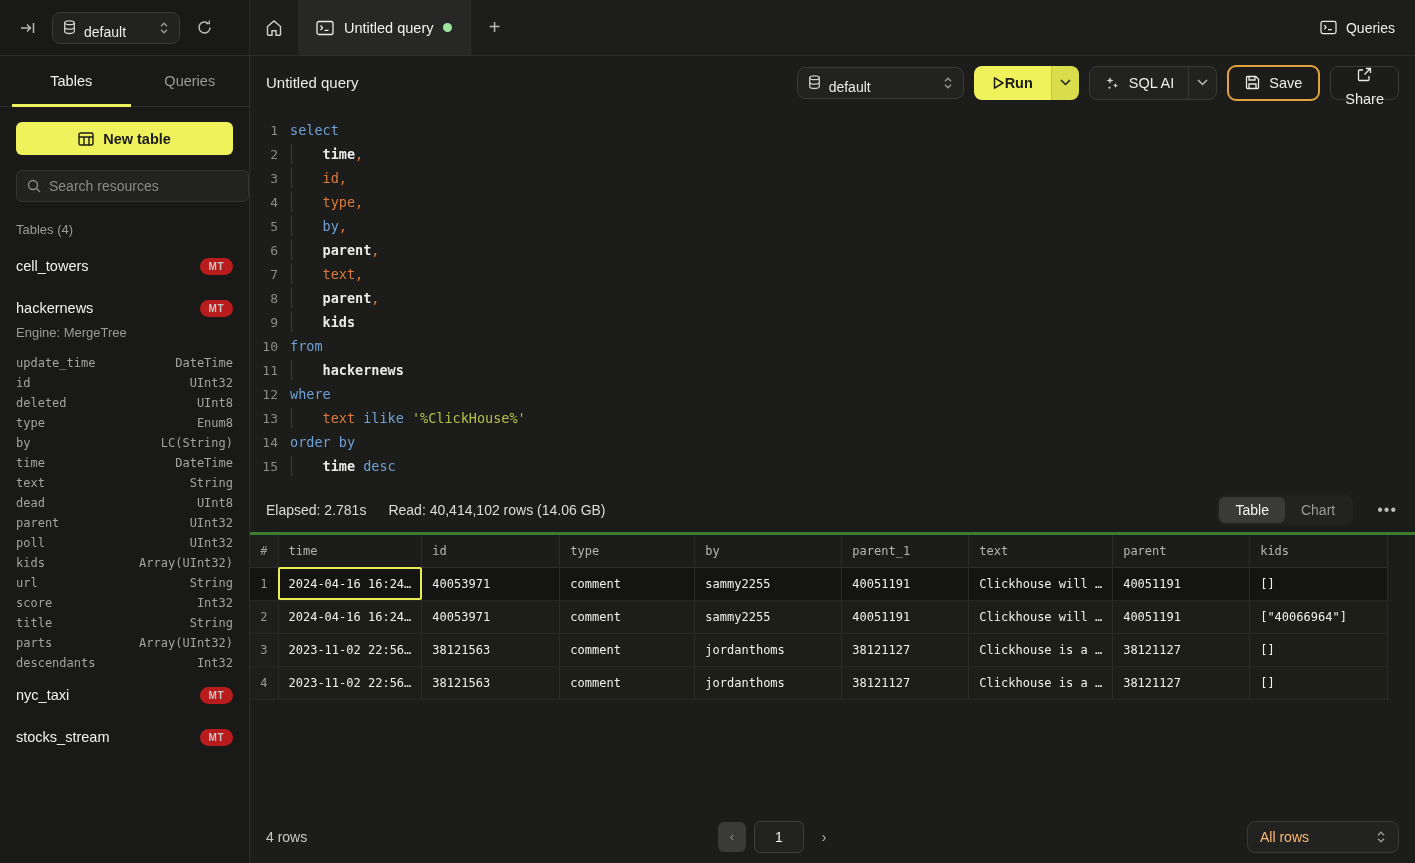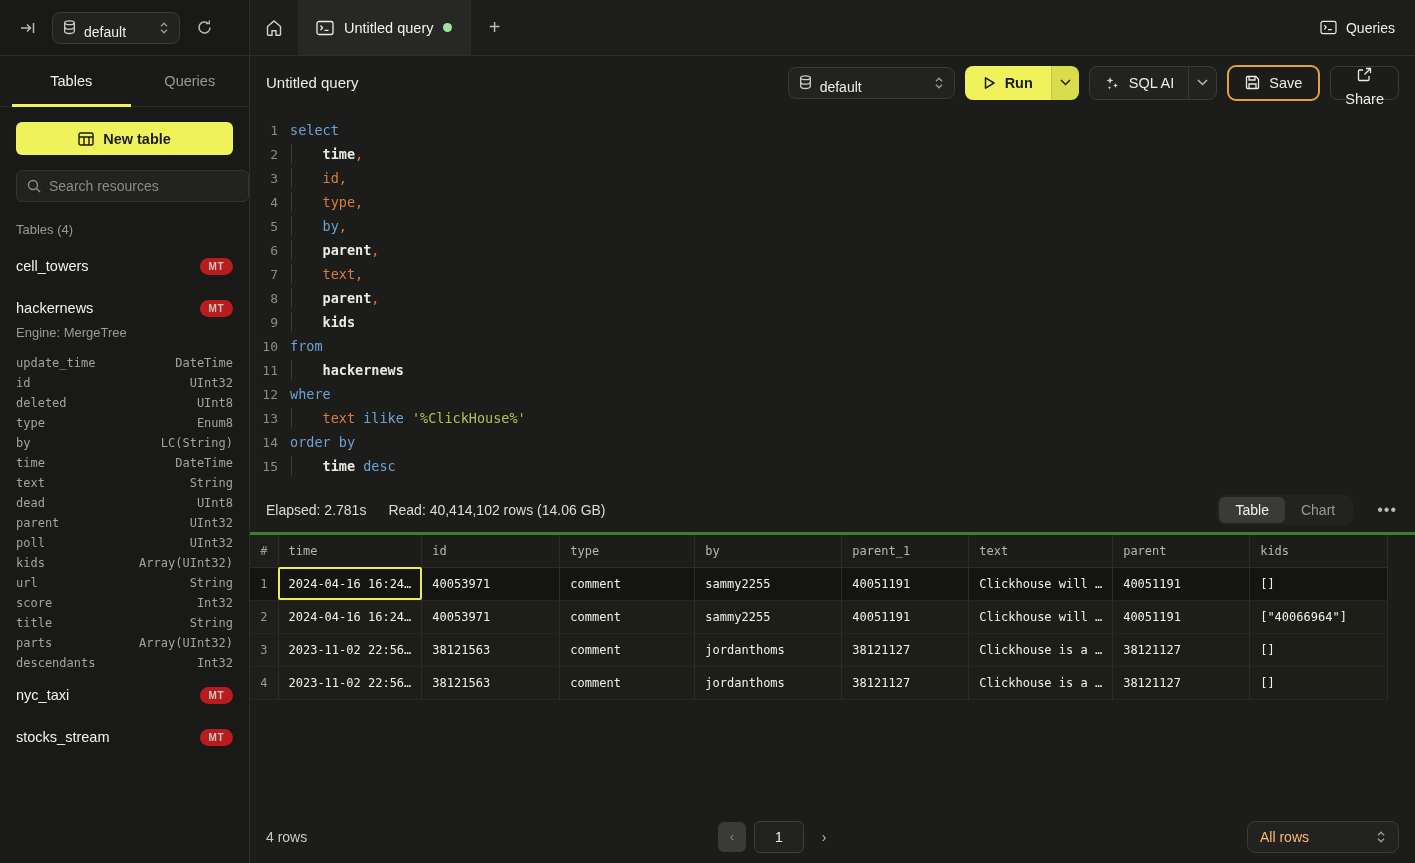--- a/index.html
+++ b/index.html
@@ -57,21 +57,21 @@
   .engine-line { font-size:13px; color:#9a9a98; margin:2px 0 10px 0; }
   .col-list { font-family:"DejaVu Sans Mono", monospace; font-size:12px; color:#a3a3a1; margin-bottom:10px; }
   .col-row { display:flex; justify-content:space-between; height:20px; align-items:flex-end; cursor:default; }
   .tbl-gap { height:12px; }
 
   
   .main { grid-column:2; grid-row:2; display:flex; flex-direction:column; background:#1c1c1a; overflow:hidden; }
   .query-header { height:53px; display:flex; align-items:center; padding:0 16px; gap:10px; }
   .qh-title { font-size:15px; color:#ececea; margin-right:auto; }
   .run-btn { display:flex; align-items:stretch; height:34px; border-radius:8px; overflow:hidden; cursor:pointer; }
-  .run-main { background:#eff25a; color:#1b1b19; display:flex; align-items:center; gap:9px;
+  .run-main { background:#eff25a; color:#1b1b19; display:flex; align-items:center; 
     padding:0 18px; font-size:14.5px; font-weight:600; }
   .run-caret { background:#d9dd4b; color:#1b1b19; display:flex; align-items:center; padding:0 8px;
     border-left:1px solid #c3c73e; }
   .split-btn { display:flex; align-items:stretch; height:34px; border:1px solid #3a3a37; border-radius:8px;
     overflow:hidden; background:#222220; cursor:pointer; }
   .split-main { display:flex; align-items:center; gap:9px; padding:0 14px; font-size:14.5px; color:#ececea; }
   .split-caret { display:flex; align-items:center; padding:0 8px; border-left:1px solid #3a3a37; color:#b9b9b7; }
   .save-btn { height:36px; display:flex; align-items:center; gap:9px; padding:0 16px; background:transparent;
     border:2px solid #e1a43c; border-radius:9px; color:#ececea; font-size:14.5px; cursor:pointer;
     font-family:"Liberation Sans", sans-serif; }

